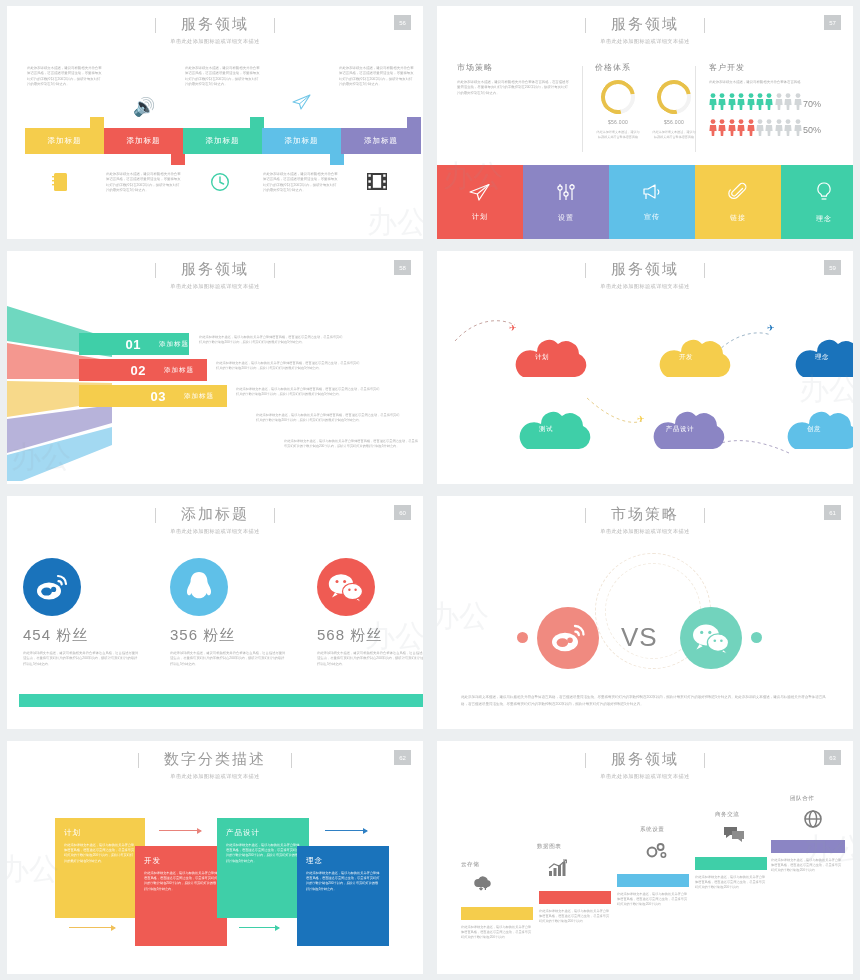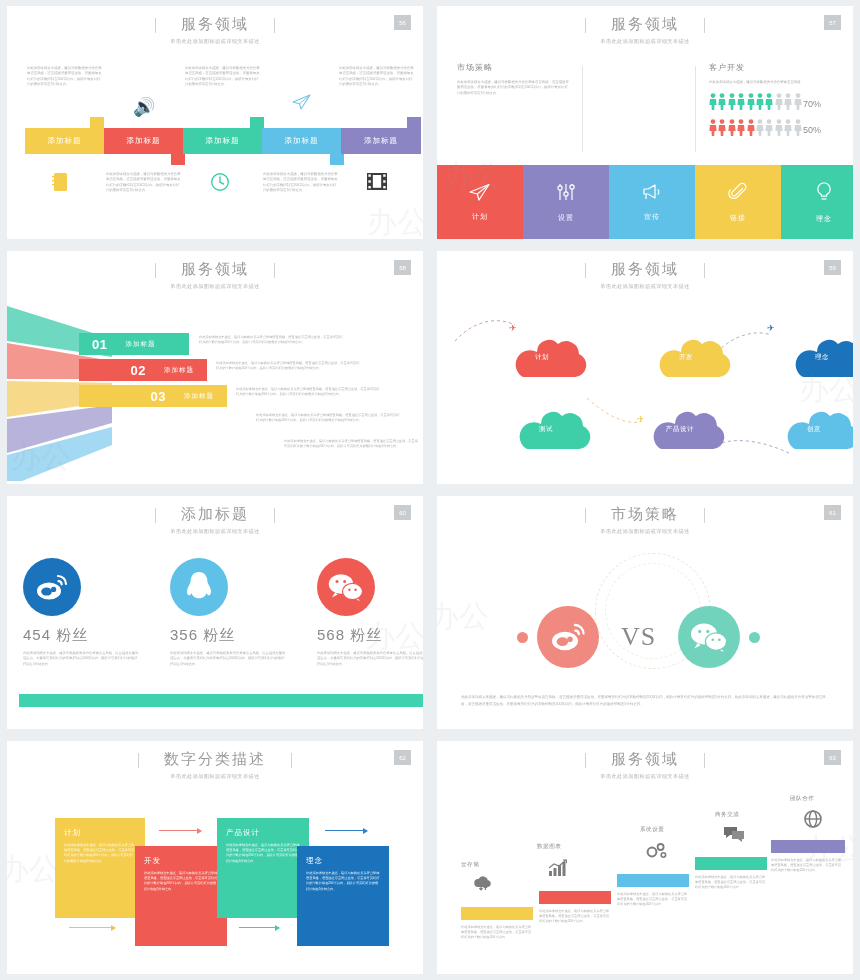--- a/index.html
+++ b/index.html
@@ -59,21 +59,21 @@
   .dval { font-size:5px; color:#9a9a9a; text-align:center; margin-top:5px; letter-spacing:.3px; }
   .dtxt { font-size:3.1px; line-height:1.5; color:#b0b0b0; text-align:center; margin-top:5px; width:46px; }
   .prow { display:flex; align-items:center; gap:1.4px; margin-bottom:5px; }
   .pct { font-size:9px; color:#8f8f8f; margin-left:0; }
   .s2strip { position:absolute; bottom:0; left:0; width:430px; height:74px; display:flex; }
   .s2cellb { flex:1; display:flex; flex-direction:column; align-items:center; justify-content:center; gap:7px; }
   .s2cellb .lbl { font-size:7px; color:#fff; letter-spacing:1px; }
 
   
   .fan { position:absolute; left:0; top:50px; width:100px; height:170px; }
-  .step { position:absolute; height:22px; display:flex; align-items:center; color:#fff; }
+  .step { position:absolute; height:22px; display:flex; align-items:center; color:#fff;justify-content:flex-end; }
   .step .num { font-size:13px; font-weight:bold; margin-left:13px; letter-spacing:.5px; }
   .step .lab { font-size:6.5px; margin-left:18px; letter-spacing:1px; }
   .stepdesc { position:absolute; font-size:3.2px; line-height:1.65; color:#a9a9a9; width:145px; }
 
   
   .cloud { position:absolute; width:66px; height:40px; display:flex; align-items:center; justify-content:center; }
   .cloud span { position:relative; z-index:3; color:#fff; font-size:6.5px; letter-spacing:.6px; }
   .plane { position:absolute; font-size:9px; }
 
   
@@ -181,20 +181,35 @@
     <div class="pgbadge">57</div>
 
     <div class="vdiv" style="left:145px;"></div>
     <div class="vdiv" style="left:258px;"></div>
 
     <div class="s2col" style="left:20px;width:115px;">
       <div class="s2h">市场策略</div>
       <div class="body-txt" style="width:112px;">此处添加详细文本描述，建议与标题相关并符合整体语言风格，语言描述尽量简洁生动，尽量将每页幻灯片的字数控制在200字以内，据统计每页幻灯片的最好控制在5分钟之内。</div>
     </div>
 
+    <div class="s2col" style="left:158px;width:96px;">
+      <div class="s2h">价格体系</div>
+      <div style="display:flex;gap:10px;">
+        <div style="display:flex;flex-direction:column;align-items:center;">
+          <div class="donut"></div>
+          <div class="dval">$56.000</div>
+          <div class="dtxt">此处添加详细文本描述，建议与标题相关并符合整体语言风格</div>
+        </div>
+        <div style="display:flex;flex-direction:column;align-items:center;">
+          <div class="donut"></div>
+          <div class="dval">$56.000</div>
+          <div class="dtxt">此处添加详细文本描述，建议与标题相关并符合整体语言风格</div>
+        </div>
+      </div>
+    </div>
 
     <div class="s2col" style="left:272px;width:145px;">
       <div class="s2h">客户开发</div>
       <div class="body-txt" style="width:145px;margin-bottom:8px;">此处添加详细文本描述，建议与标题相关并符合整体语言风格</div>
       <div class="prow">
         <span><svg width="8" height="17" viewBox="0 0 8 17">
               <circle cx="4" cy="2.6" r="2.4" fill="#3fcfa8"></circle>
               <path d="M1 6h6l.6 6H5.5l-.3 5H2.8l-.3-5H.4Z" fill="#3fcfa8"></path>
             </svg></span>
         <span><svg width="8" height="17" viewBox="0 0 8 17">
@@ -498,21 +513,21 @@
       <div class="dot" style="background:#f08a80;"></div>
       <div class="vsc" style="background:#f08a80;">
         <svg width="38" height="32" viewBox="0 0 38 32">
             <ellipse cx="16" cy="20" rx="13" ry="9.2" fill="#fff"></ellipse>
             <ellipse cx="13.4" cy="20.6" rx="5.8" ry="4.3" fill="#f08a80"></ellipse>
             <circle cx="21" cy="18.2" r="2.8" fill="#f08a80"></circle>
             <path d="M26 4a8.5 8.5 0 0 1 8.5 8.5" fill="none" stroke="#fff" stroke-width="2.3" stroke-linecap="round"></path>
             <path d="M26.4 9.6a3.6 3.6 0 0 1 3.4 3.4" fill="none" stroke="#fff" stroke-width="2.3" stroke-linecap="round"></path>
           </svg>
       </div>
-      <div class="vstxt" style="margin:16px 13px;font-family:Liberation Serif, serif;">VS</div>
+      <div class="vstxt" style="margin:16px 13px;">VS</div>
       <div class="vsc" style="background:#72d3bd;">
         <svg width="40" height="32" viewBox="0 0 40 32">
             <ellipse cx="15" cy="13" rx="13" ry="10.4" fill="#fff"></ellipse>
             <path d="M8.6 22 L5.4 27.4 L11.6 24.2 Z" fill="#fff"></path>
             <ellipse cx="27" cy="20.6" rx="10.6" ry="8.7" fill="#fff" stroke="#72d3bd" stroke-width="1.3"></ellipse>
             <path d="M32.8 27.6 L36 32 L30.8 29.8 Z" fill="#fff" stroke="#72d3bd" stroke-width="1"></path>
             <circle cx="10.7" cy="10.4" r="1.6" fill="#72d3bd"></circle>
             <circle cx="18.8" cy="10.4" r="1.6" fill="#72d3bd"></circle>
             <circle cx="23.8" cy="18.8" r="1.3" fill="#72d3bd"></circle>
             <circle cx="30.4" cy="18.8" r="1.3" fill="#72d3bd"></circle>

